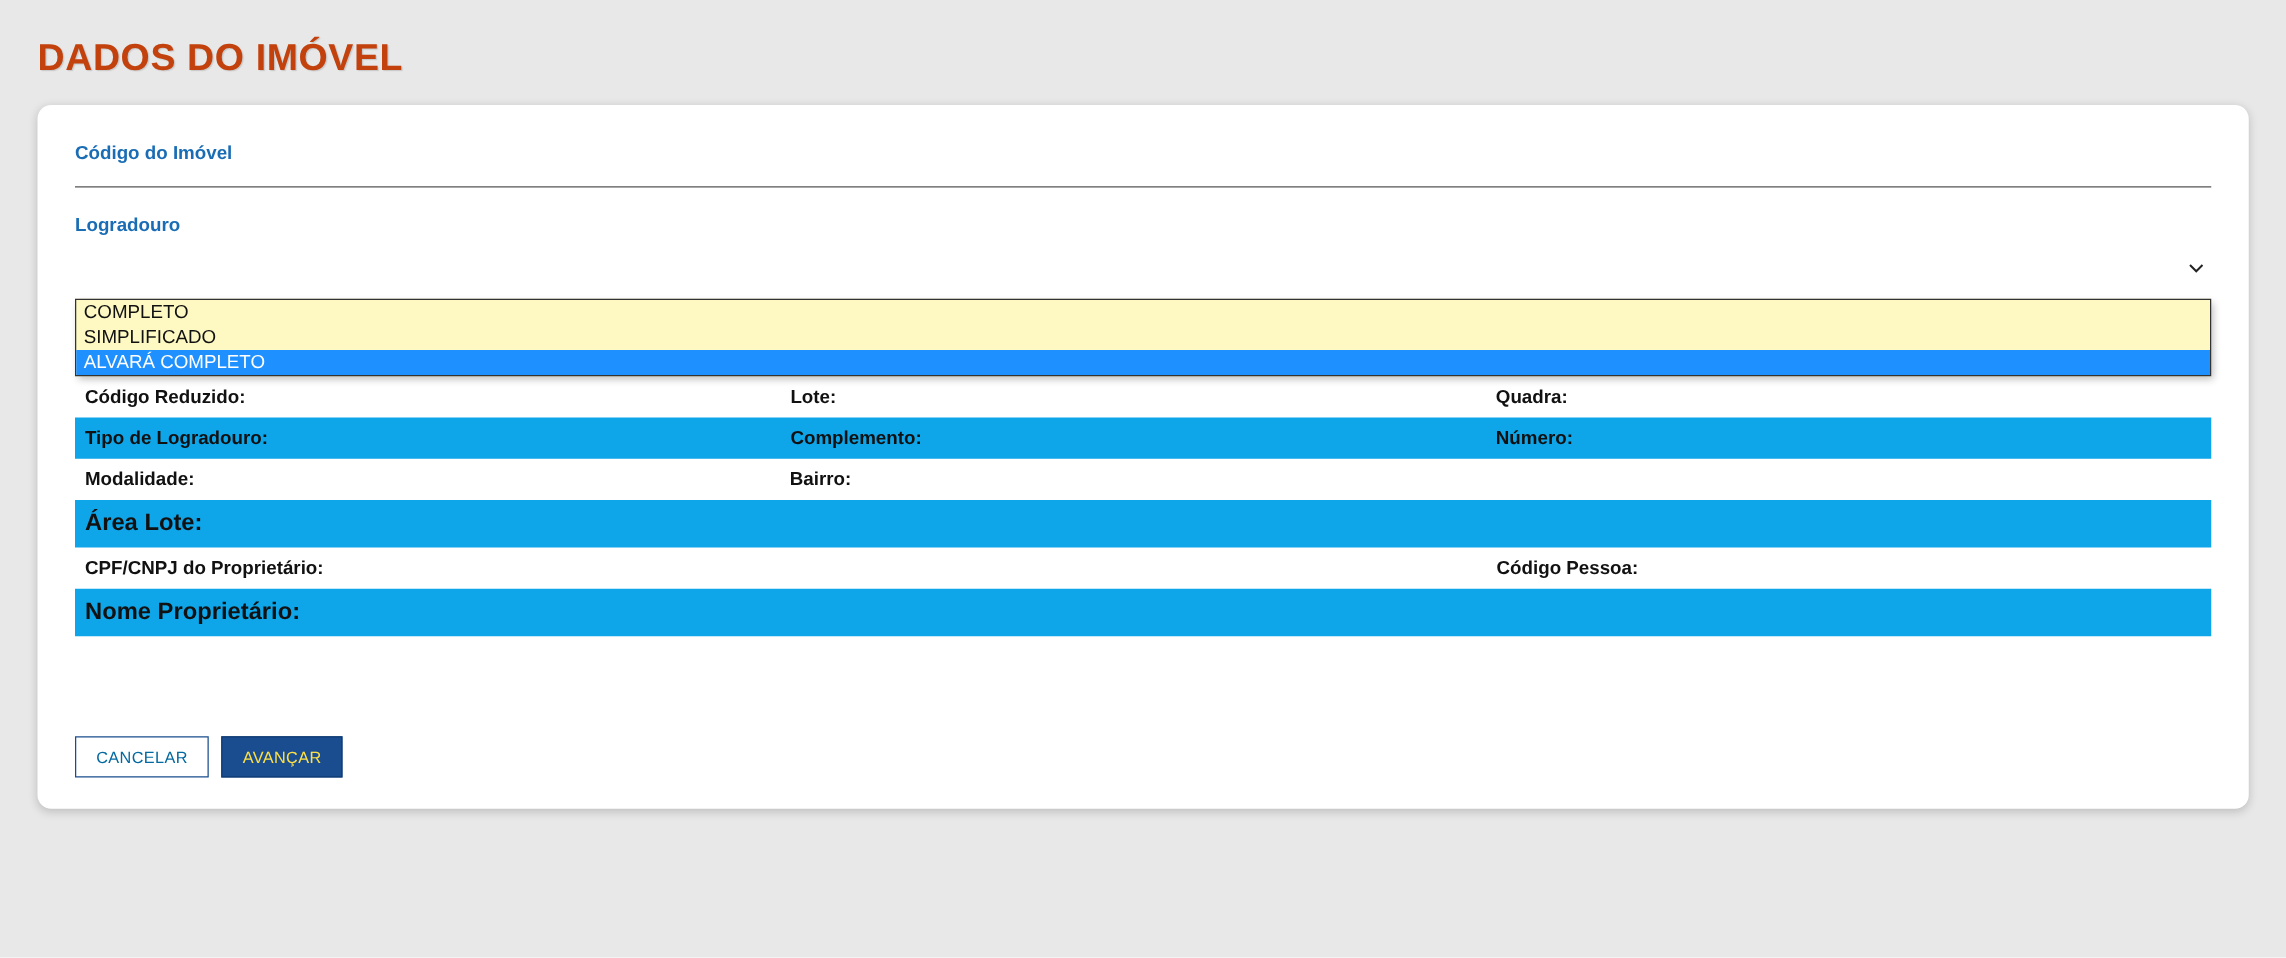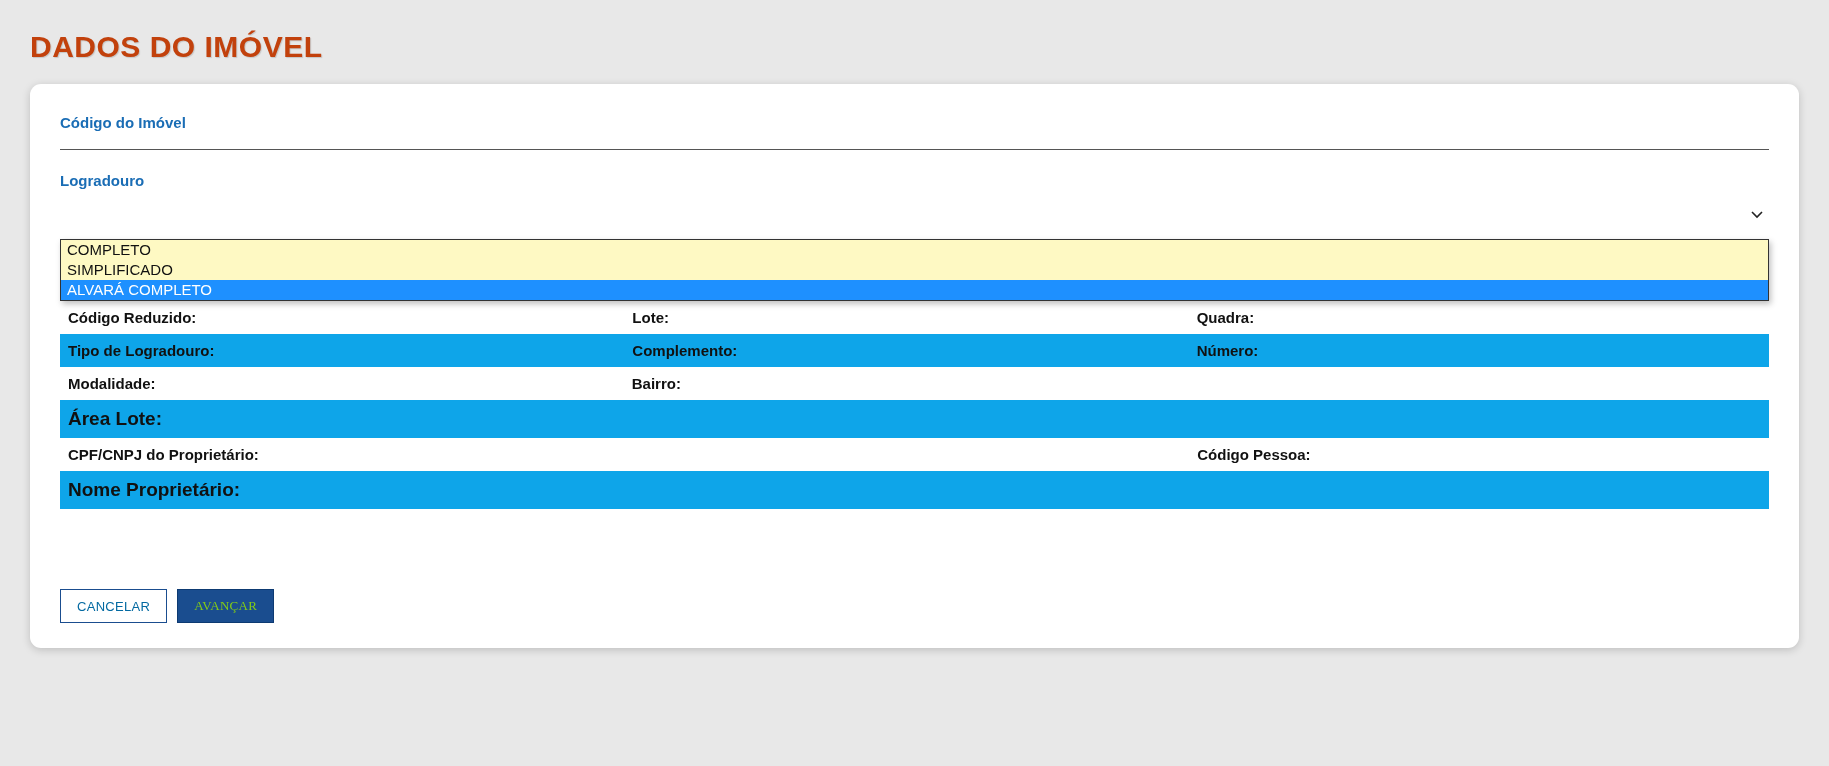--- a/index.html
+++ b/index.html
@@ -96,23 +96,22 @@
     font-family: inherit;
     letter-spacing: 0.3px;
   }
   .btn-outline {
     background: #fff;
     color: #0369a1;
     border: 1px solid #1a4d8f;
   }
   .btn-primary {
     background: #1a4d8f;
-    color: #84cc16;
+    color: #fde047;
     border: 1px solid #0d3a72;
-    font-family: Liberation Serif, serif;
   }
 </style>
 </head>
 <body>
 
 <h1 class="page-title">DADOS DO IMÓVEL</h1>
 
 <div class="card">
 
   <div class="section-label">Código do Imóvel</div>

